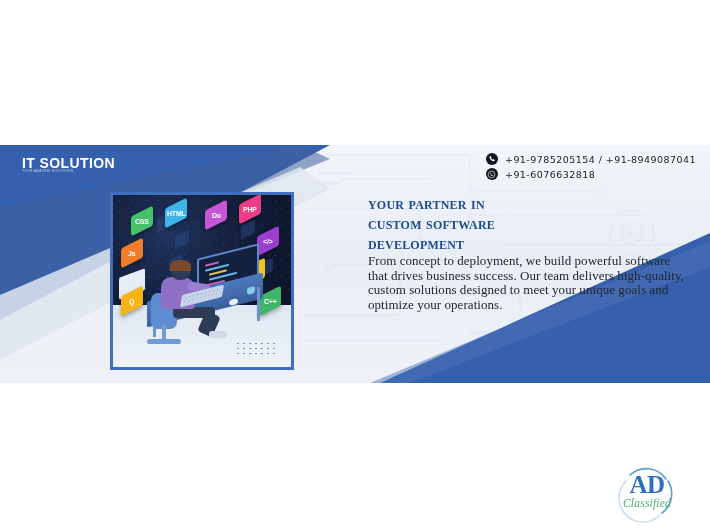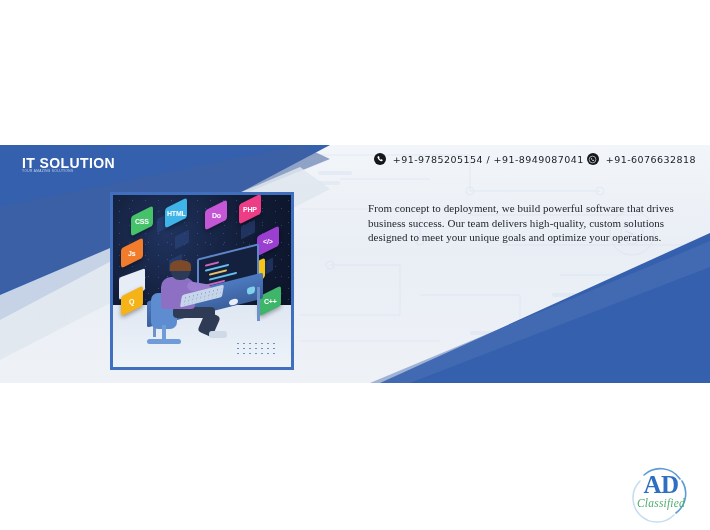--- a/index.html
+++ b/index.html
@@ -123,21 +123,21 @@
   .logo-tag{
     color:#c9d6ea;font-size:3.2px;letter-spacing:.35px;
     line-height:5px;margin-top:1px;
   }
 
   
   #contact{
     position:absolute;
     right:14px;top:8px;
     z-index:6;
-    display:flex;flex-direction:row;gap:3px;
+    display:flex;flex-direction:column;gap:3px;
     align-items:flex-start;
   }
   .contact-row{
     display:flex;align-items:center;gap:7px;
   }
   .c-icon{
     width:12px;height:12px;border-radius:50%;
     background:#15171c;
     display:flex;align-items:center;justify-content:center;
     flex:0 0 auto;
@@ -161,24 +161,23 @@
     font-family:"Liberation Serif",serif;
     font-weight:bold;
     font-size:17px;
     line-height:20px;
     letter-spacing:.2px;
     font-variant:small-caps;
     text-transform:lowercase;
   }
   .headline span{display:block;}
   .body-copy{
-    margin-top:7px;
     color:#22262d;
     font-family:"Liberation Serif",serif;
-    font-size:11px;
+    font-size:13px;
     line-height:14.5px;
     letter-spacing:.05px;
   }
 
   
   #illus{
     position:absolute;
     left:110px;top:47px;
     width:178px;height:172px;
     border:3px solid #3f6fbe;
@@ -282,21 +281,21 @@
     opacity:.85;
   }
   .folder{
     position:absolute;left:6px;top:78px;width:26px;height:22px;
     background:#e7edf6;border-radius:2px;transform:skewY(-20deg);
   }
 
   
   #watermark{
     position:absolute;
-    left:630px;top:463px;
+    left:616px;top:463px;
     width:62px;height:60px;
     z-index:8;
   }
   .wm-ad{
     position:absolute;left:0;top:9px;width:62px;
     text-align:center;
     color:#2f6fc0;
     font-family:"Liberation Serif",serif;
     font-weight:bold;
     font-size:25px;
@@ -378,20 +377,25 @@
         <svg width="9" height="9" viewBox="0 0 16 16" fill="none" stroke="#ffffff" stroke-width="1.1">
           <circle cx="8" cy="8" r="6"></circle>
           <path d="M6 5.6c.3-.3.7-.2.9.1l.5.9c.1.3 0 .6-.2.7l-.3.2c.3.7.8 1.2 1.5 1.5l.2-.3c.2-.2.5-.3.8-.2l.9.5c.3.2.4.6.1.9l-.4.4c-.3.3-.8.4-1.2.2-1.4-.6-2.6-1.8-3.2-3.2-.2-.4-.1-.9.2-1.2l.2-.5z" fill="#ffffff" stroke="none"></path>
         </svg>
       </span>
       <span class="contact-txt">+91-6076632818</span>
     </div>
   </div>
 
   <div id="copy">
+    <div class="headline">
+      <span>Your Partner in</span>
+      <span>Custom Software</span>
+      <span>Development</span>
+    </div>
     <div class="body-copy">From concept to deployment, we build powerful software that drives business success. Our team delivers high-quality, custom solutions designed to meet your unique goals and optimize your operations.</div>
   </div>
 
   <div id="illus">
     <div class="screen-dark"></div>
     <div class="screen-light"></div>
 
     <div class="ghost" style="left:44px;top:20px;width:16px;height:14px;"></div>
     <div class="ghost" style="left:62px;top:38px;width:14px;height:13px;"></div>
     <div class="ghost" style="left:96px;top:14px;width:16px;height:14px;"></div>

